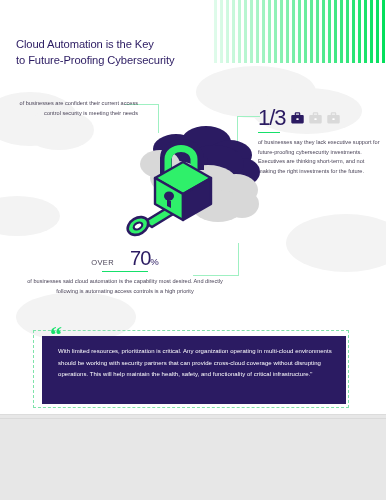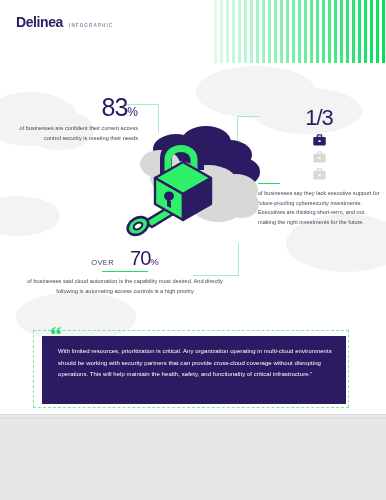--- a/index.html
+++ b/index.html
@@ -156,21 +156,20 @@
   #stat-13 {
     position: absolute;
     left: 258px;
     top: 107px;
     width: 122px;
   }
   #stat-13-row {
     display: flex;
     align-items: center;
     gap: 5px;
-    flex-direction: column;
   }
   #stat-13 .stat-number { font-size: 22px; }
   #stat-13-rule {
     width: 22px;
     margin-top: 3px;
   }
   #stat-13 .stat-body { margin-top: 5px; }
   .briefcase { width: 13px; height: 12px; flex: none; }
 
   #bracket-13 {
@@ -274,34 +273,31 @@
     <div class="bgcloud" style="left:-18px; top:92px; width:96px; height:54px;"></div>
     <div class="bgcloud" style="left:24px; top:110px; width:70px; height:40px;"></div>
     <div class="bgcloud" style="left:196px; top:66px; width:120px; height:52px;"></div>
     <div class="bgcloud" style="left:252px; top:88px; width:110px; height:46px;"></div>
     <div class="bgcloud" style="left:286px; top:214px; width:120px; height:58px;"></div>
     <div class="bgcloud" style="left:16px; top:292px; width:120px; height:50px;"></div>
     <div class="bgcloud" style="left:-26px; top:196px; width:86px; height:40px;"></div>
 
     <div id="stripes"></div>
 
-    <div id="logo-row">
-      <span id="logo-text">Delinea</span>
-      <span id="logo-kicker">INFOGRAPHIC</span>
+
+    <div id="headline">
+      <div>Cloud Automation is the Key</div>
+      <div>to Future-Proofing Cybersecurity</div>
     </div>
-
 
     <div class="bracket" id="bracket-83"></div>
     <div class="bracket" id="bracket-13"></div>
     <div class="bracket" id="bracket-50"></div>
 
     <div id="stat-83">
-      <div class="stat-number">
-        <span>83</span><span class="pct">%</span>
-      </div>
       <div class="stat-body">of businesses are confident their current access control security is meeting their needs</div>
     </div>
 
     <div id="stat-13">
       <div id="stat-13-row">
         <span class="stat-number">1/3</span>
 
         <svg class="briefcase" viewBox="0 0 24 22">
           <rect x="8" y="1.5" width="8" height="4.5" rx="1.2" fill="none" stroke="#2b1b62" stroke-width="2.2"></rect>
           <rect x="0.5" y="5.5" width="23" height="15.5" rx="2" fill="#2b1b62"></rect>

